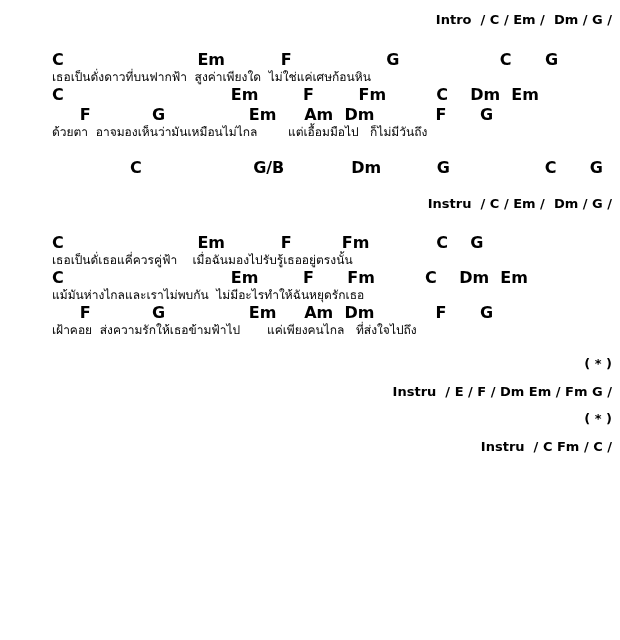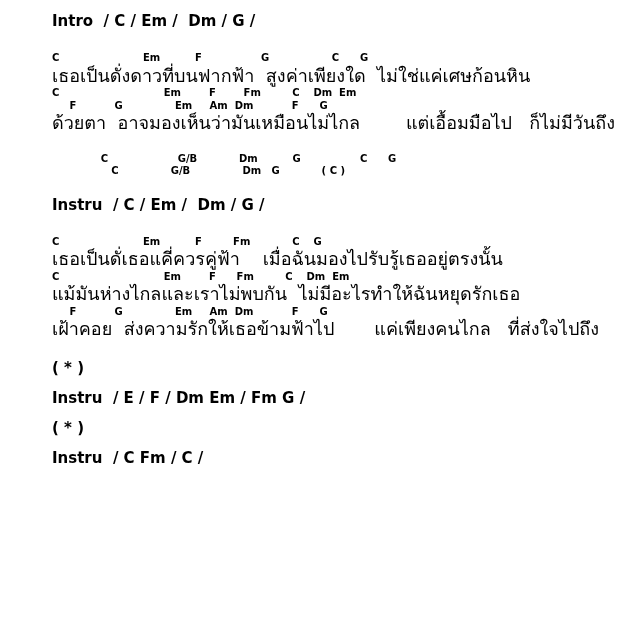--- a/index.html
+++ b/index.html
@@ -19,33 +19,34 @@
     width: 620px;
     height: 640px;
     padding: 0;
     box-sizing: border-box;
   }
   .block {
     padding-left: 52px;
     padding-right: 8px;
   }
   .section-head {
-    font-size: 15px;
+    font-size: 13px;
     font-weight: bold;
     line-height: 1.2;
     white-space: pre;
+    text-align: right;
   }
   .chords {
-    font-size: 10px;
+    font-size: 16px;
     font-weight: bold;
     line-height: 1.25;
     white-space: pre;
   }
   .lyrics {
-    font-size: 18px;
+    font-size: 12px;
     line-height: 1.25;
     white-space: pre;
   }
   .gap-xl { height: 22px; }
   .gap-l  { height: 18px; }
   .gap-m  { height: 12px; }
   .top-pad { height: 12px; }
   .star-line {
     font-size: 12.5px;
   }
@@ -68,21 +69,20 @@
     <div class="lyrics">เธอเป็นดั่งดาวที่บนฟากฟ้า  สูงค่าเพียงใด  ไม่ใช่แค่เศษก้อนหิน</div>
     <div class="chords">C                              Em        F        Fm         C    Dm  Em</div>
     <div class="chords">     F           G               Em     Am  Dm           F      G</div>
     <div class="lyrics">ด้วยตา  อาจมองเห็นว่ามันเหมือนไม่ไกล        แต่เอื้อมมือไป   ก็ไม่มีวันถึง</div>
   </div>
 
   <div class="gap-l"></div>
 
   <div class="block">
     <div class="chords">              C                    G/B            Dm          G                 C      G</div>
-    <div class="chords">                 C               G/B               Dm   G            ( C )</div>
   </div>
 
   <div class="gap-l"></div>
 
   <div class="block">
     <div class="section-head">Instru  / C / Em /  Dm / G /</div>
   </div>
 
   <div class="gap-xl"></div>
 

